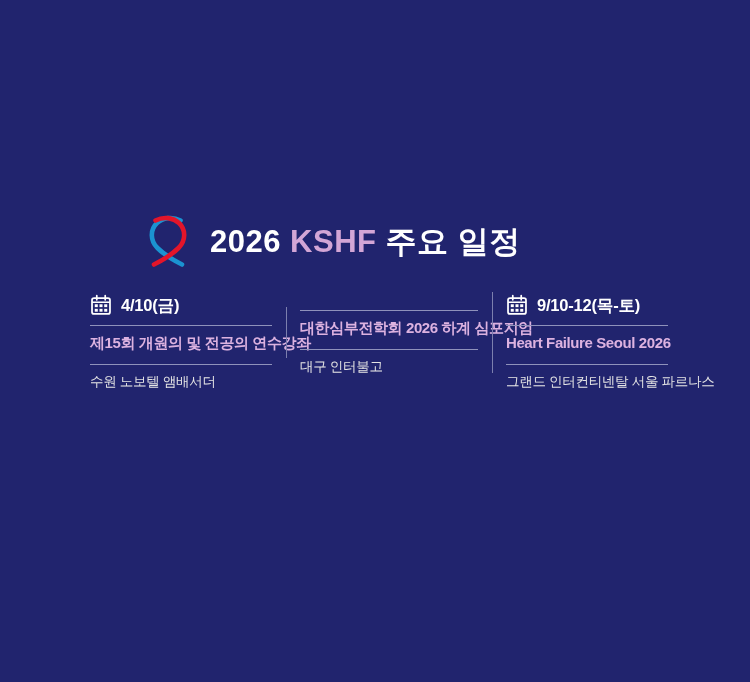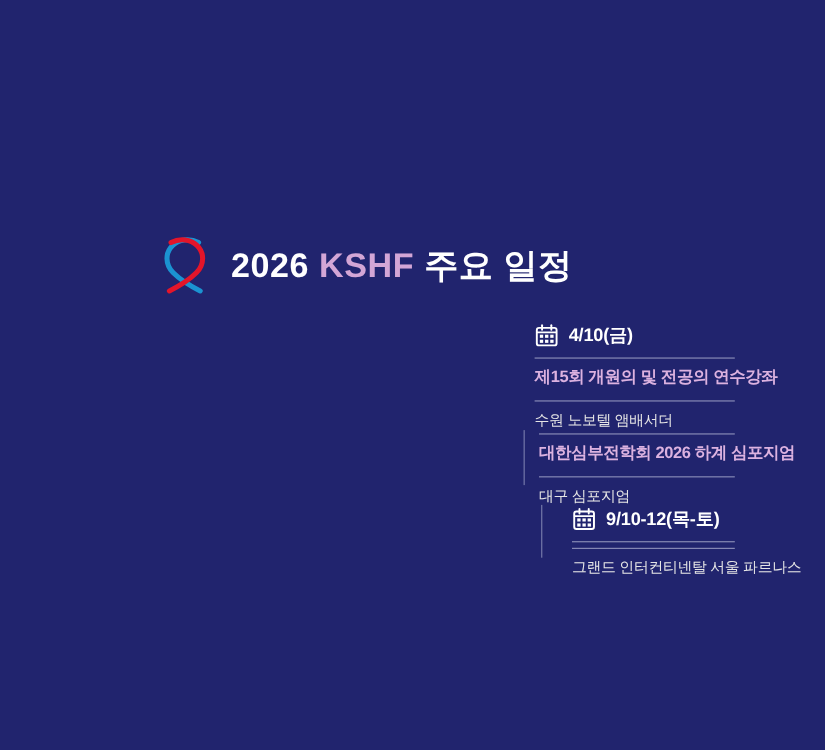--- a/index.html
+++ b/index.html
@@ -51,32 +51,31 @@
   .title-text .seg-white { color: #ffffff; }
   .title-text .seg-pink  { color: #d3a6d6; }
 
   
   .schedule-row {
     position: absolute;
     left: 90px;
     top: 290px;
     width: 592px;
     display: flex;
-    align-items: flex-end;
-    flex-direction: column;
+    align-items: center;
   }
 
   .sched-card {
     position: relative;
     box-sizing: border-box;
     padding-right: 14px;
   }
   .sched-card.c1 { width: 196px; }
   .sched-card.c2 { width: 206px; padding-left: 14px; }
-  .sched-card.c3 { width: 190px; padding-left: 28px; }
+  .sched-card.c3 { width: 190px; padding-left: 14px; }
 
   .card-sep {
     position: absolute;
     left: 0;
     top: 2px;
     bottom: 16px;
     width: 1px;
     background: #7c7fae;
   }
 
@@ -175,21 +174,21 @@
       <div class="card-title">제15회 개원의 및 전공의 연수강좌</div>
       <div class="hr-line"></div>
       <div class="card-venue">수원 노보텔 앰배서더</div>
     </div>
 
     <div class="sched-card c2">
       <div class="card-sep"></div>
       <div class="hr-line"></div>
       <div class="card-title">대한심부전학회 2026 하계 심포지엄</div>
       <div class="hr-line"></div>
-      <div class="card-venue">대구 심포지엄</div>
+      <div class="card-venue">대구 인터불고</div>
     </div>
 
     <div class="sched-card c3">
       <div class="card-sep"></div>
       <div class="card-date-row">
         <span>
           <svg class="cal-icon" viewBox="0 0 24 24" xmlns="http://www.w3.org/2000/svg" aria-hidden="true">
             <rect x="2.2" y="4.4" width="19.6" height="17.4" rx="2.2" fill="none" stroke="#ffffff" stroke-width="1.9"></rect>
             <line x1="7.4" y1="1.9" x2="7.4" y2="6.4" stroke="#ffffff" stroke-width="1.9" stroke-linecap="round"></line>
             <line x1="16.6" y1="1.9" x2="16.6" y2="6.4" stroke="#ffffff" stroke-width="1.9" stroke-linecap="round"></line>
@@ -198,19 +197,20 @@
             <rect x="10.35" y="11.2" width="3.3" height="3.1" fill="#ffffff"></rect>
             <rect x="15.5" y="11.2" width="3.3" height="3.1" fill="#ffffff"></rect>
             <rect x="5.2" y="16.2" width="3.3" height="3.1" fill="#ffffff"></rect>
             <rect x="10.35" y="16.2" width="3.3" height="3.1" fill="#ffffff"></rect>
             <rect x="15.5" y="16.2" width="3.3" height="3.1" fill="#ffffff"></rect>
           </svg>
         </span>
         <span class="card-date">9/10-12(목-토)</span>
       </div>
       <div class="hr-line"></div>
+      <div class="card-title">Heart Failure Seoul 2026</div>
       <div class="hr-line"></div>
       <div class="card-venue">그랜드 인터컨티넨탈 서울 파르나스</div>
     </div>
 
   </div>
 
 </div>
 
 </body></html>

